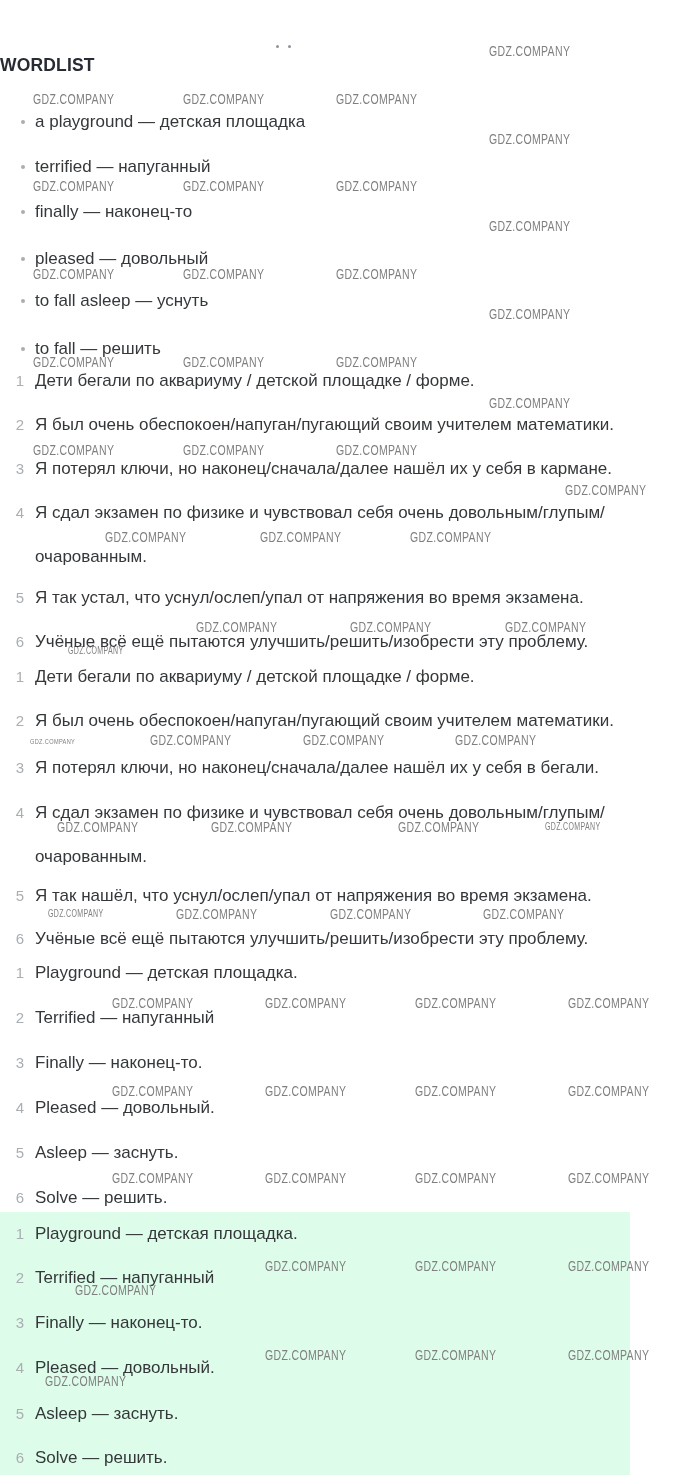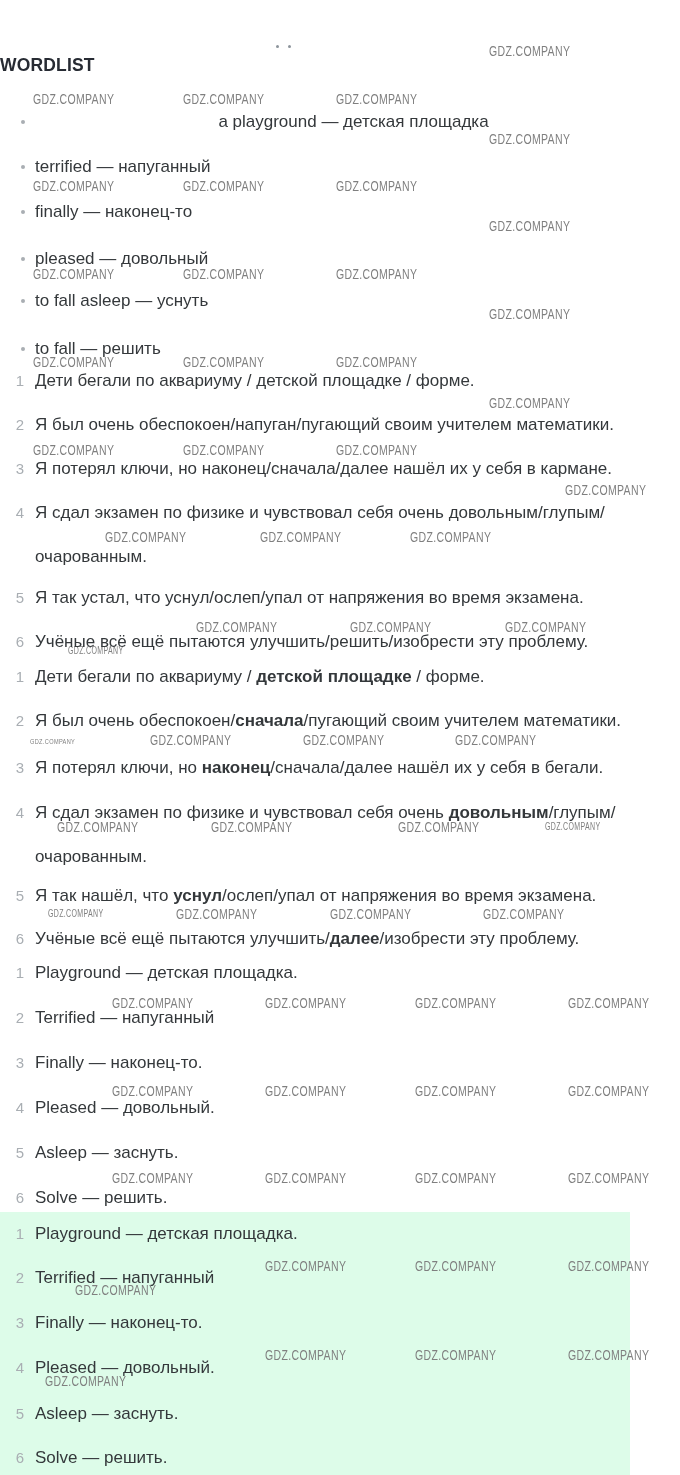--- a/index.html
+++ b/index.html
@@ -10,42 +10,42 @@
   .frag-dot{position:absolute;width:3px;height:3px;border-radius:50%;background:#8c949b;}
   .wordlist-title{position:absolute;left:0;top:54px;margin:0;font-size:19px;font-weight:bold;
          color:#272b33;letter-spacing:.2px;transform:scaleX(.92);transform-origin:left top;}
   .row{position:absolute;left:0;width:672px;z-index:2;}
   .row .num{position:absolute;left:11px;top:0;width:18px;text-align:center;font-size:15px;
             color:var(--marker,#a9aeb3);line-height:44px;}
   .row .dot{position:absolute;left:21px;top:20px;width:4px;height:4px;border-radius:50%;
             background:var(--marker,#9aa0a6);}
   .row .txt{margin-left:35px;font-size:17px;color:var(--text,#34383b);line-height:44px;
             white-space:nowrap;}
-  .b{font-weight:bold;}
+  .b{font-weight:normal;}
   .wm{position:absolute;z-index:1;font-size:15px;line-height:14px;color:var(--wm,#7f7f7f);
       white-space:nowrap;letter-spacing:.5px;transform:scaleX(.7);transform-origin:left top;}
   .wm.s{font-size:10px;line-height:10px;}
   .wm.t{font-size:8px;line-height:8px;}
   .highlight{position:absolute;left:0;top:1212px;width:630px;height:263px;z-index:0;
              background:var(--hl,#ddfce9);}
 </style>
 </head>
 <body>
 
 <div class="page" style="--text: #34383b; --intro: #3d4b57; --marker: #a9aeb3; --wm: #7f7f7f; --hl: #ddfce9;">
 
   <span class="frag-dot" style="left:276px;top:45px;"></span>
   <span class="frag-dot" style="left:288px;top:45px;"></span>
 
   <h2 class="wordlist-title">WORDLIST</h2>
 
   <div id="highlight" class="highlight"></div>
 
   <div id="wordlist">
-      <div class="row" style="top: 100px; text-align: center;">
+      <div class="row" style="top: 100px;">
         <span class="dot"></span>
         <div class="txt"><span>a playground — детская площадка</span></div>
       </div>
       <div class="row" style="top: 145px;">
         <span class="dot"></span>
         <div class="txt"><span>terrified — напуганный</span></div>
       </div>
       <div class="row" style="top: 190px;">
         <span class="dot"></span>
         <div class="txt"><span>finally — наконец-то</span></div>
@@ -89,37 +89,37 @@
         <div class="txt"><span>Учёные всё ещё пытаются улучшить/решить/изобрести эту проблему.</span></div>
       </div>
     </div>
   <div id="answers">
       <div class="row" style="top: 655px;">
         <span class="num">1</span>
         <div class="txt"><span>Дети бегали по аквариуму / </span><span class="b">детской площадке</span><span> / форме.</span></div>
       </div>
       <div class="row" style="top: 699px;">
         <span class="num">2</span>
-        <div class="txt"><span>Я был очень обеспокоен/</span><span class="b">сначала</span><span>/пугающий своим учителем математики.</span></div>
+        <div class="txt"><span>Я был очень обеспокоен/</span><span class="b">напуган</span><span>/пугающий своим учителем математики.</span></div>
       </div>
       <div class="row" style="top: 746px;">
         <span class="num">3</span>
         <div class="txt"><span>Я потерял ключи, но </span><span class="b">наконец</span><span>/сначала/далее нашёл их у себя в бегали.</span></div>
       </div>
       <div class="row" style="top: 791px;">
         <span class="num">4</span>
         <div class="txt"><span>Я сдал экзамен по физике и чувствовал себя очень </span><span class="b">довольным</span><span>/глупым/</span><br><span>очарованным.</span></div>
       </div>
       <div class="row" style="top: 874px;">
         <span class="num">5</span>
         <div class="txt"><span>Я так нашёл, что </span><span class="b">уснул</span><span>/ослеп/упал от напряжения во время экзамена.</span></div>
       </div>
       <div class="row" style="top: 917px;">
         <span class="num">6</span>
-        <div class="txt"><span>Учёные всё ещё пытаются улучшить/</span><span class="b">далее</span><span>/изобрести эту проблему.</span></div>
+        <div class="txt"><span>Учёные всё ещё пытаются улучшить/</span><span class="b">решить</span><span>/изобрести эту проблему.</span></div>
       </div>
     </div>
   <div id="vocab">
       <div class="row" style="top: 951px;">
         <span class="num">1</span>
         <div class="txt"><span>Playground — детская площадка.</span></div>
       </div>
       <div class="row" style="top: 996px;">
         <span class="num">2</span>
         <div class="txt"><span>Terrified — напуганный</span></div>

